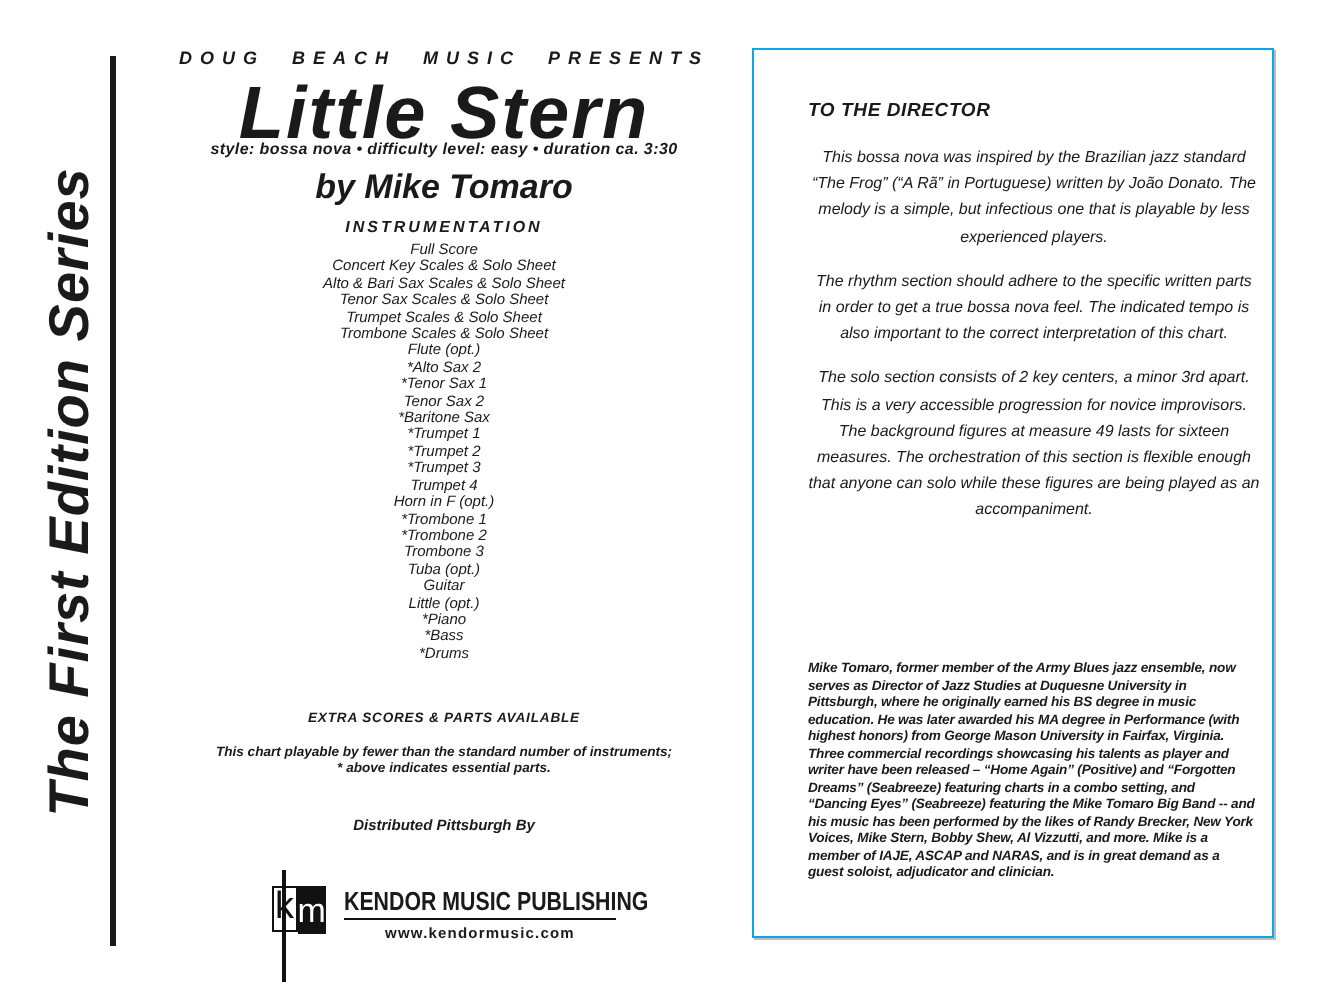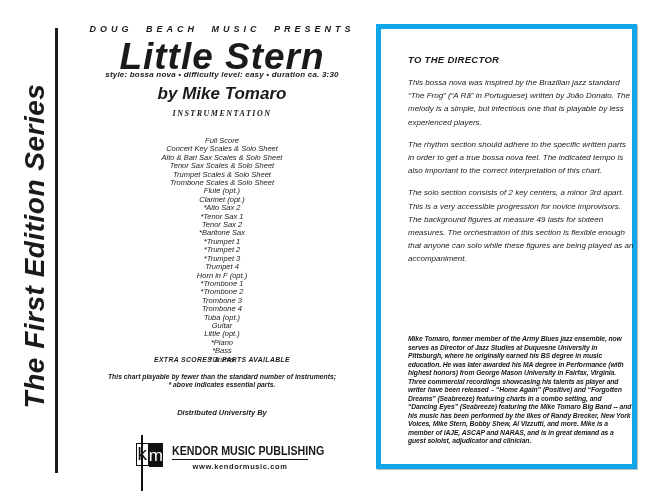--- a/index.html
+++ b/index.html
@@ -54,27 +54,25 @@
     letter-spacing:0.2px;
   }
   .byline{
     top:84px;
     font-size:17px;font-weight:bold;font-style:italic;
   }
   .instr-heading{
     top:109px;
     font-size:8px;font-weight:bold;font-style:italic;
     letter-spacing:1.5px;
-    font-family:Liberation Serif, serif;
   }
   .instr-list{
     top:121px;
     font-size:7.5px;font-style:italic;
     line-height:8.4px;
-    margin-top:16px;
   }
   .extra-note{
     top:356px;
     font-size:6.8px;font-weight:bold;font-style:italic;
     letter-spacing:0.4px;
   }
   .playable-note{
     top:373px;
     font-size:6.8px;font-weight:bold;font-style:italic;
     line-height:8px;
@@ -124,37 +122,37 @@
   .logo-rule{height:1.2px;background:#111;margin-top:1px;}
   .logo-site{
     font-size:7.5px;font-weight:bold;letter-spacing:0.6px;
     margin-top:2px;
   }
   
   .director-panel{
     position:absolute;
     left:376px;top:24px;
     width:261px;height:445px;
-    border:5px solid #0ea5e9;
+    border:1px solid #0ea5e9;
     box-shadow:1px 1px 0 #bbb;
     box-sizing:border-box;
   }
   .dir-heading{
     position:absolute;left:27px;top:25px;
     font-size:9.5px;font-weight:bold;font-style:italic;
     letter-spacing:0.3px;
   }
   .dir-paragraphs{
     position:absolute;left:27px;top:47px;width:226px;
   }
   .dir-paragraphs > div{
     font-size:8px;font-style:italic;
     line-height:13.2px;
     margin-bottom:9px;
-    text-align:left;
+    text-align:center;
   }
   .dir-bio{
     position:absolute;left:27px;top:306px;width:224px;
     font-size:6.8px;font-weight:bold;font-style:italic;
     line-height:8.5px;
     text-align:left;
     letter-spacing:-0.1px;
   }
 </style>
 </head>
@@ -170,47 +168,45 @@
   <div class="byline">by Mike Tomaro</div>
   <div class="instr-heading">INSTRUMENTATION</div>
   <div class="instr-list">
       <div>Full Score</div>
       <div>Concert Key Scales &amp; Solo Sheet</div>
       <div>Alto &amp; Bari Sax Scales &amp; Solo Sheet</div>
       <div>Tenor Sax Scales &amp; Solo Sheet</div>
       <div>Trumpet Scales &amp; Solo Sheet</div>
       <div>Trombone Scales &amp; Solo Sheet</div>
       <div>Flute (opt.)</div>
-      <div>Clarinet (opt.)</div>
       <div>*Alto Sax 2</div>
       <div>*Tenor Sax 1</div>
       <div>Tenor Sax 2</div>
       <div>*Baritone Sax</div>
       <div>*Trumpet 1</div>
       <div>*Trumpet 2</div>
       <div>*Trumpet 3</div>
       <div>Trumpet 4</div>
       <div>Horn in F (opt.)</div>
       <div>*Trombone 1</div>
       <div>*Trombone 2</div>
       <div>Trombone 3</div>
-      <div>Trombone 4</div>
       <div>Tuba (opt.)</div>
       <div>Guitar</div>
       <div>Little (opt.)</div>
       <div>*Piano</div>
       <div>*Bass</div>
       <div>*Drums</div>
     </div>
   <div class="extra-note">EXTRA SCORES &amp; PARTS AVAILABLE</div>
   <div class="playable-note">
     <div>This chart playable by fewer than the standard number of instruments;</div>
     <div>* above indicates essential parts.</div>
   </div>
-  <div class="distributed">Distributed University By</div>
+  <div class="distributed">Distributed Pittsburgh By</div>
   <div class="logo-row">
     <div class="logo-mark">
       <div class="logo-vline"></div>
       <div class="logo-k">k</div>
       <div class="logo-m">m</div>
     </div>
     <div class="logo-textblock">
       <div class="logo-name">KENDOR MUSIC PUBLISHING</div>
       <div class="logo-rule"></div>
       <div class="logo-site">www.kendormusic.com</div>

